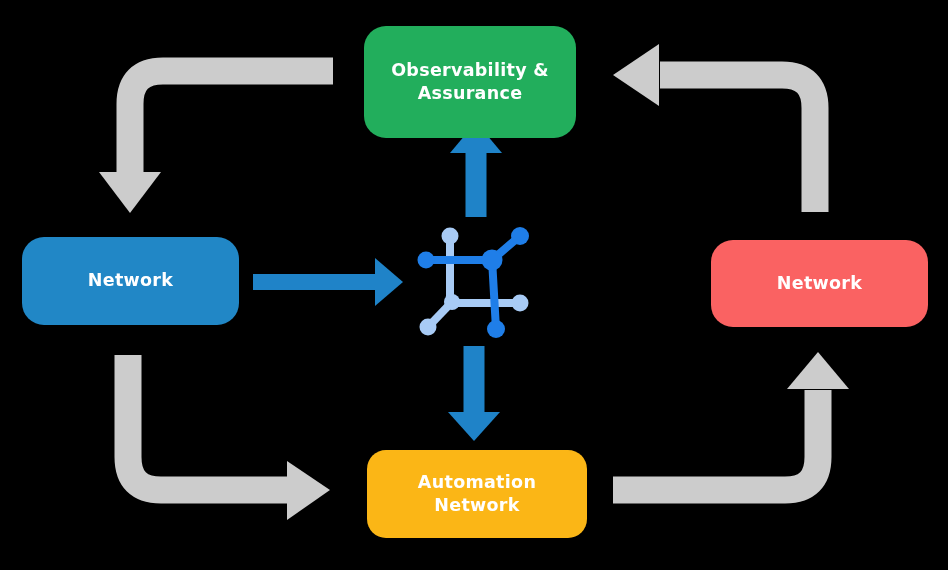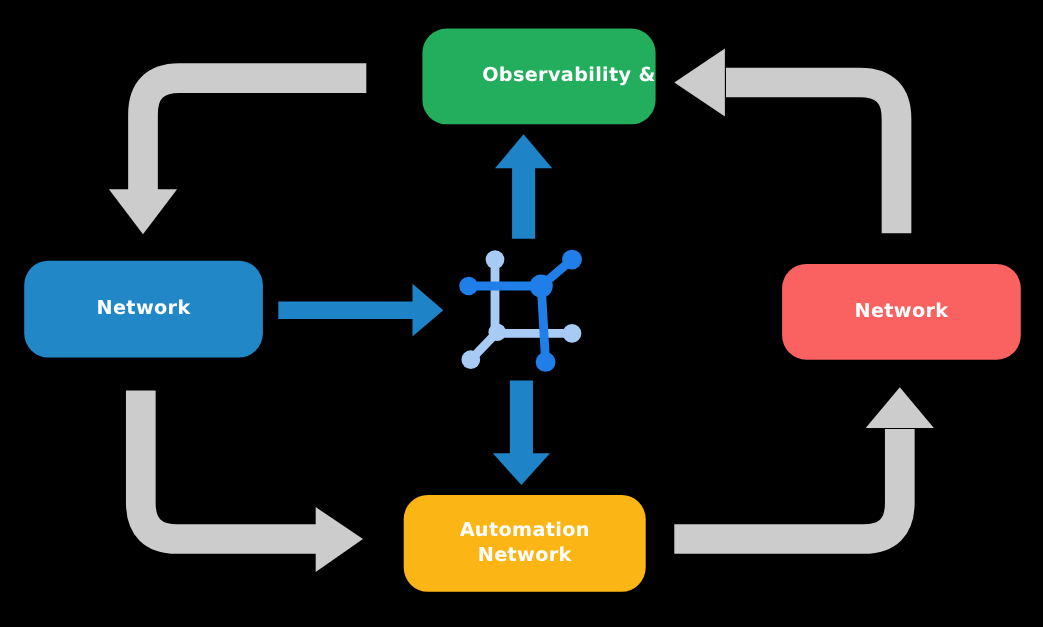--- a/index.html
+++ b/index.html
@@ -28,21 +28,21 @@
     flex-direction: column;
     align-items: center;
     justify-content: center;
     color: #fff;
     font-size: 17.5px;
     font-weight: 600;
     letter-spacing: 0.3px;
     line-height: 1.32;
     text-align: center;
   }
-  .node-observability   { left: 384px; top: 26px;  width: 212px; height: 87px; align-items: flex-end; }
+  .node-observability   { left: 364px; top: 26px;  width: 212px; height: 112px; }
   .node-operations      { left: 22px;  top: 237px; width: 217px; height: 88px; }
   .node-infrastructure  { left: 711px; top: 240px; width: 217px; height: 87px; }
   .node-automation      { left: 367px; top: 450px; width: 220px; height: 88px; }
 </style>
 </head>
 <body>
 
 <div class="stage" style="background-color: rgb(0, 0, 0);">
 
   <svg class="arrow-layer" viewBox="0 0 948 570">
@@ -101,28 +101,29 @@
         <circle cx="426" cy="260" r="8.5" fill="#1F7EE8"></circle>
         <circle cx="520" cy="236" r="9" fill="#1F7EE8"></circle>
         <circle cx="492" cy="260" r="10.5" fill="#1F7EE8"></circle>
         <circle cx="496" cy="329" r="9" fill="#1F7EE8"></circle>
       </g>
     </g>
   </svg>
 
   <div class="node-box node-observability" style="background-color: rgb(34, 174, 92);">
     <span>Observability &amp;</span>
+    <span>Assurance</span>
   </div>
 
   <div class="node-box node-operations" style="background-color: rgb(33, 135, 198);">
     <span>Network</span>
   </div>
 
   <div class="node-box node-infrastructure" style="background-color: rgb(250, 98, 98);">
     <span>Network</span>
   </div>
 
-  <div class="node-box node-automation" style="background-color: rgb(251, 182, 22);">
+  <div class="node-box node-automation" style="background-color: rgb(251, 182, 22); border-radius: 19px;">
     <span>Automation</span>
     <span>Network</span>
   </div>
 
 </div>
 
 </body></html>

